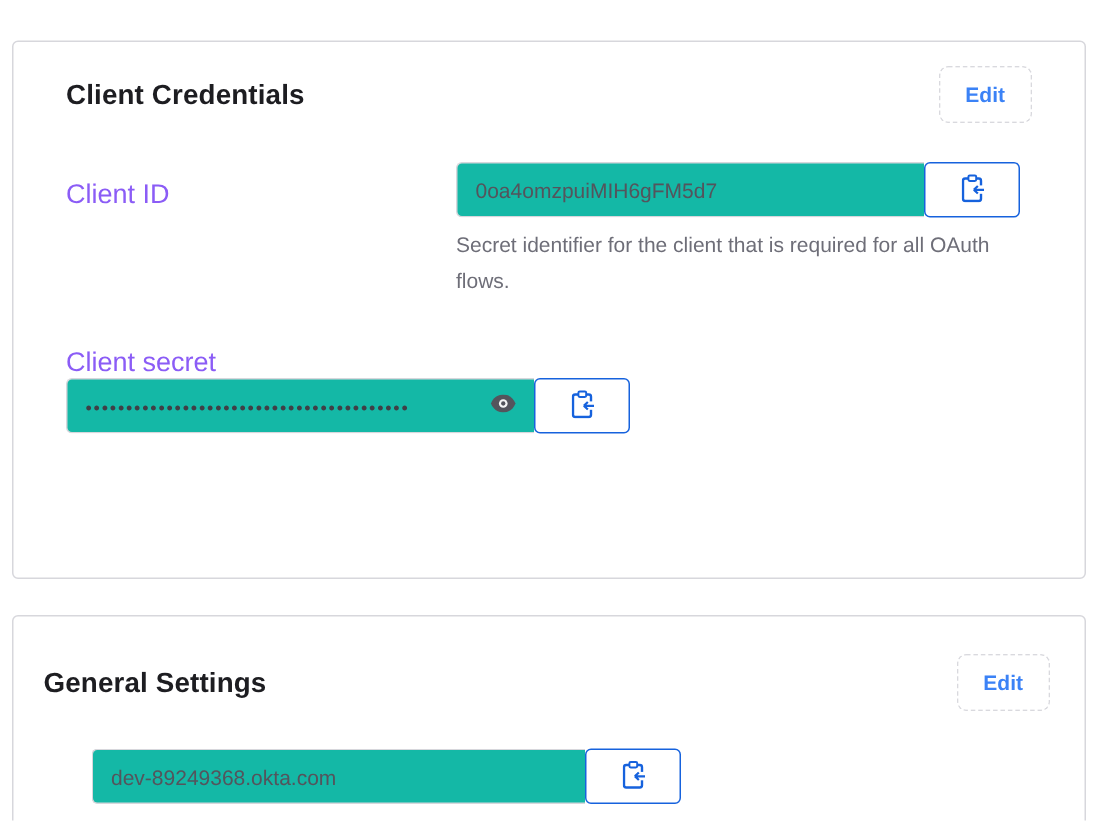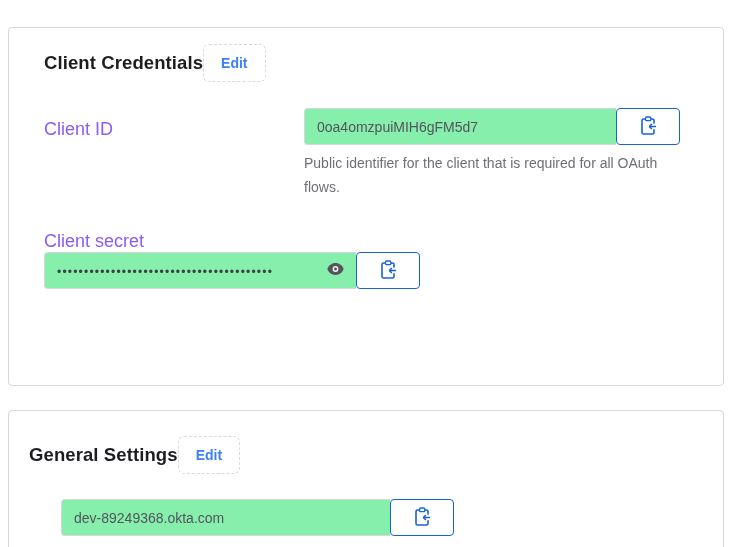--- a/index.html
+++ b/index.html
@@ -15,21 +15,21 @@
     width: 716px;
     background: #fff;
     border: 1px solid #d7d7dc;
     border-radius: 4px;
   }
   .card-1 { margin-top: 27px; height: 359px; padding: 0 35px; }
   .card-2 { margin-top: 24px; height: 180px; padding: 0 23px 0 20px; }
 
   .card-header {
     display: flex;
-    justify-content: flex-start;
+    justify-content: space-between;
     align-items: center;
   }
   .card-1 .card-header { padding-top: 16px; }
   .card-2 .card-header { padding-top: 25px; }
   h2.section-title {
     font-size: 18.5px;
     font-weight: 700;
     color: #1d1d21;
     letter-spacing: 0.1px;
   }
@@ -59,21 +59,21 @@
     padding-top: 11px;
   }
   .card-1 .field-label { width: 270px; }
   .card-2 .field-label { width: 280px; }
 
   .field-col { flex: 1; }
   .field-group { display: flex; align-items: stretch; }
 
   .readonly-field {
     height: 37px;
-    background: #86efac;
+    background: #14b8a6;
     border: 1px solid #d7d7dc;
     border-right: none;
     border-radius: 4px 0 0 4px;
     display: flex;
     align-items: center;
     padding: 0 12px;
     font-size: 14px;
     color: #54545c;
     overflow: hidden;
   }
@@ -141,21 +141,21 @@
           <span>
             <svg width="15" height="19" viewBox="0 0 15 19" aria-hidden="true">
               <rect x="1" y="3" width="12" height="15" rx="1.5" fill="none" stroke="currentColor" stroke-width="1.6"></rect>
               <rect x="4.6" y="1" width="5.2" height="3.6" rx="0.9" fill="#ffffff" stroke="currentColor" stroke-width="1.3"></rect>
               <rect x="8.2" y="7.6" width="6.8" height="5.6" fill="#ffffff"></rect>
               <path d="M15 10.5 H8.2 M8.2 10.5 l2.7 -2.5 M8.2 10.5 l2.7 2.5" fill="none" stroke="currentColor" stroke-width="1.5"></path>
             </svg>
           </span>
         </button>
       </div>
-      <p class="help-text">Public identifier for the client that is required for all OAuth flows.</p>
+      <p class="help-text">Secret identifier for the client that is required for all OAuth flows.</p>
     </div>
   </div>
 
   <div class="row row-client-secret">
     <div class="field-label">Client secret</div>
     <div class="field-col">
       <div class="field-group">
         <div class="readonly-field">
           <span class="masked-value">••••••••••••••••••••••••••••••••••••••••</span>
           <button class="eye-btn">

